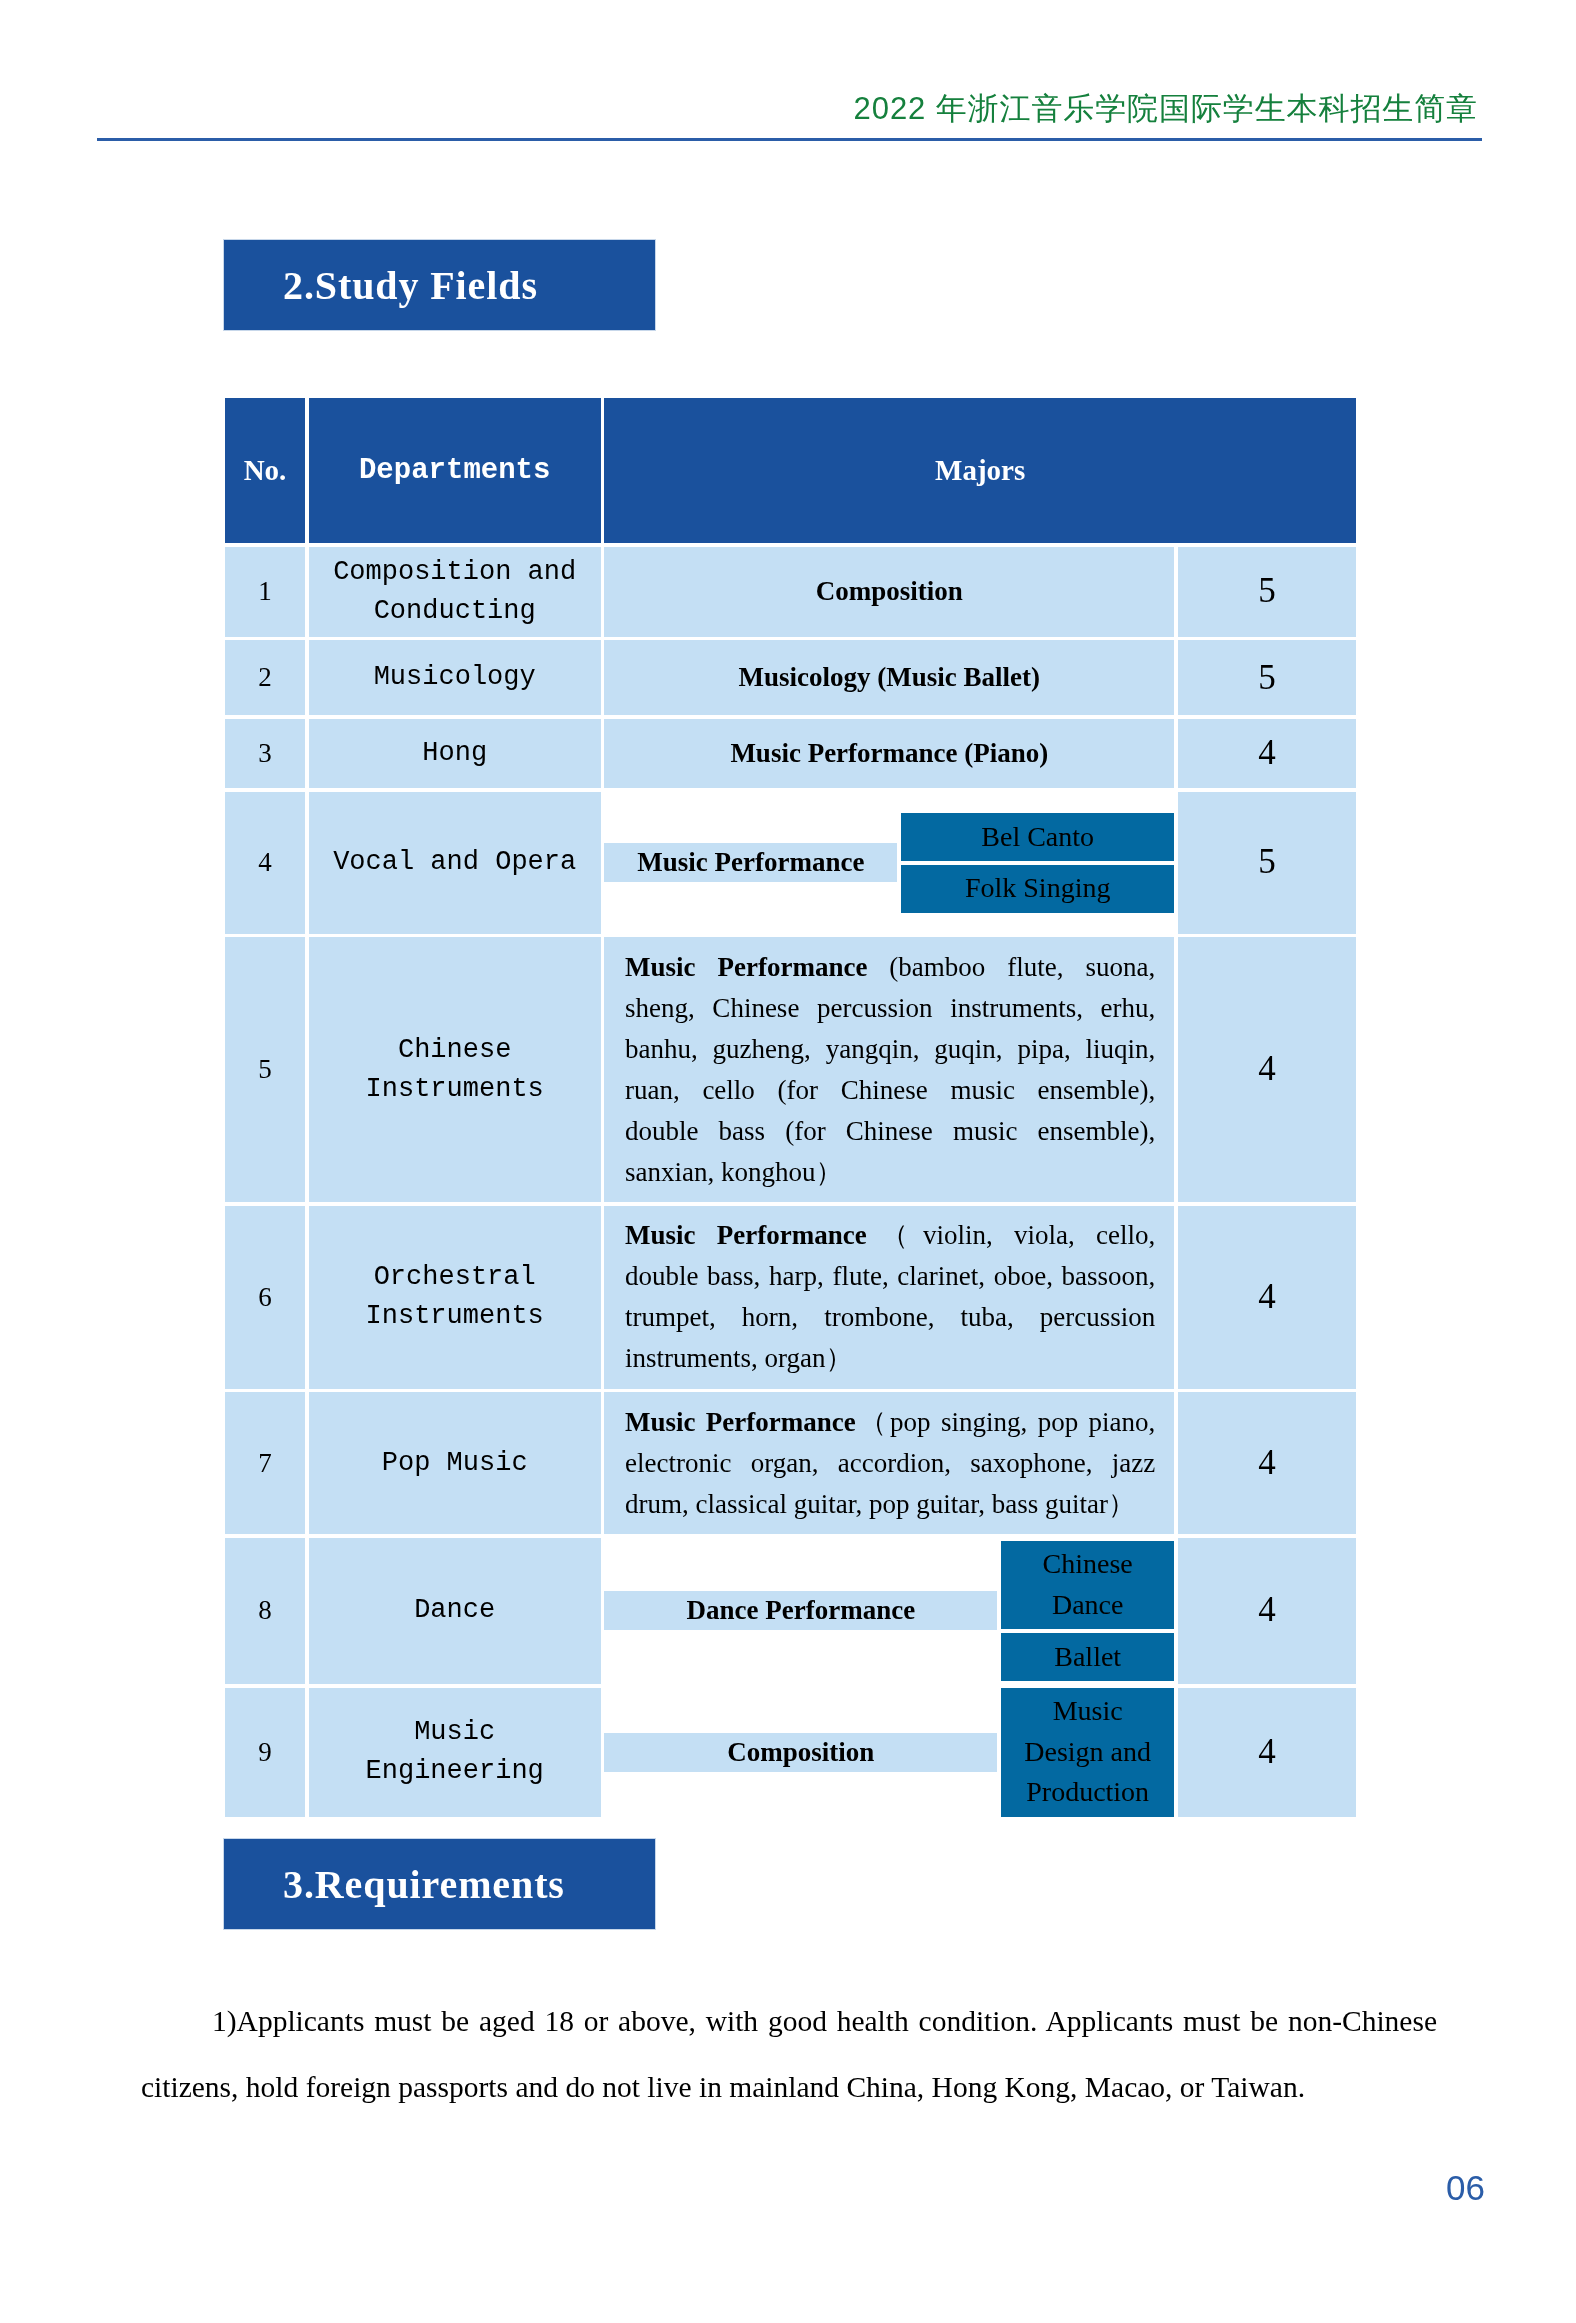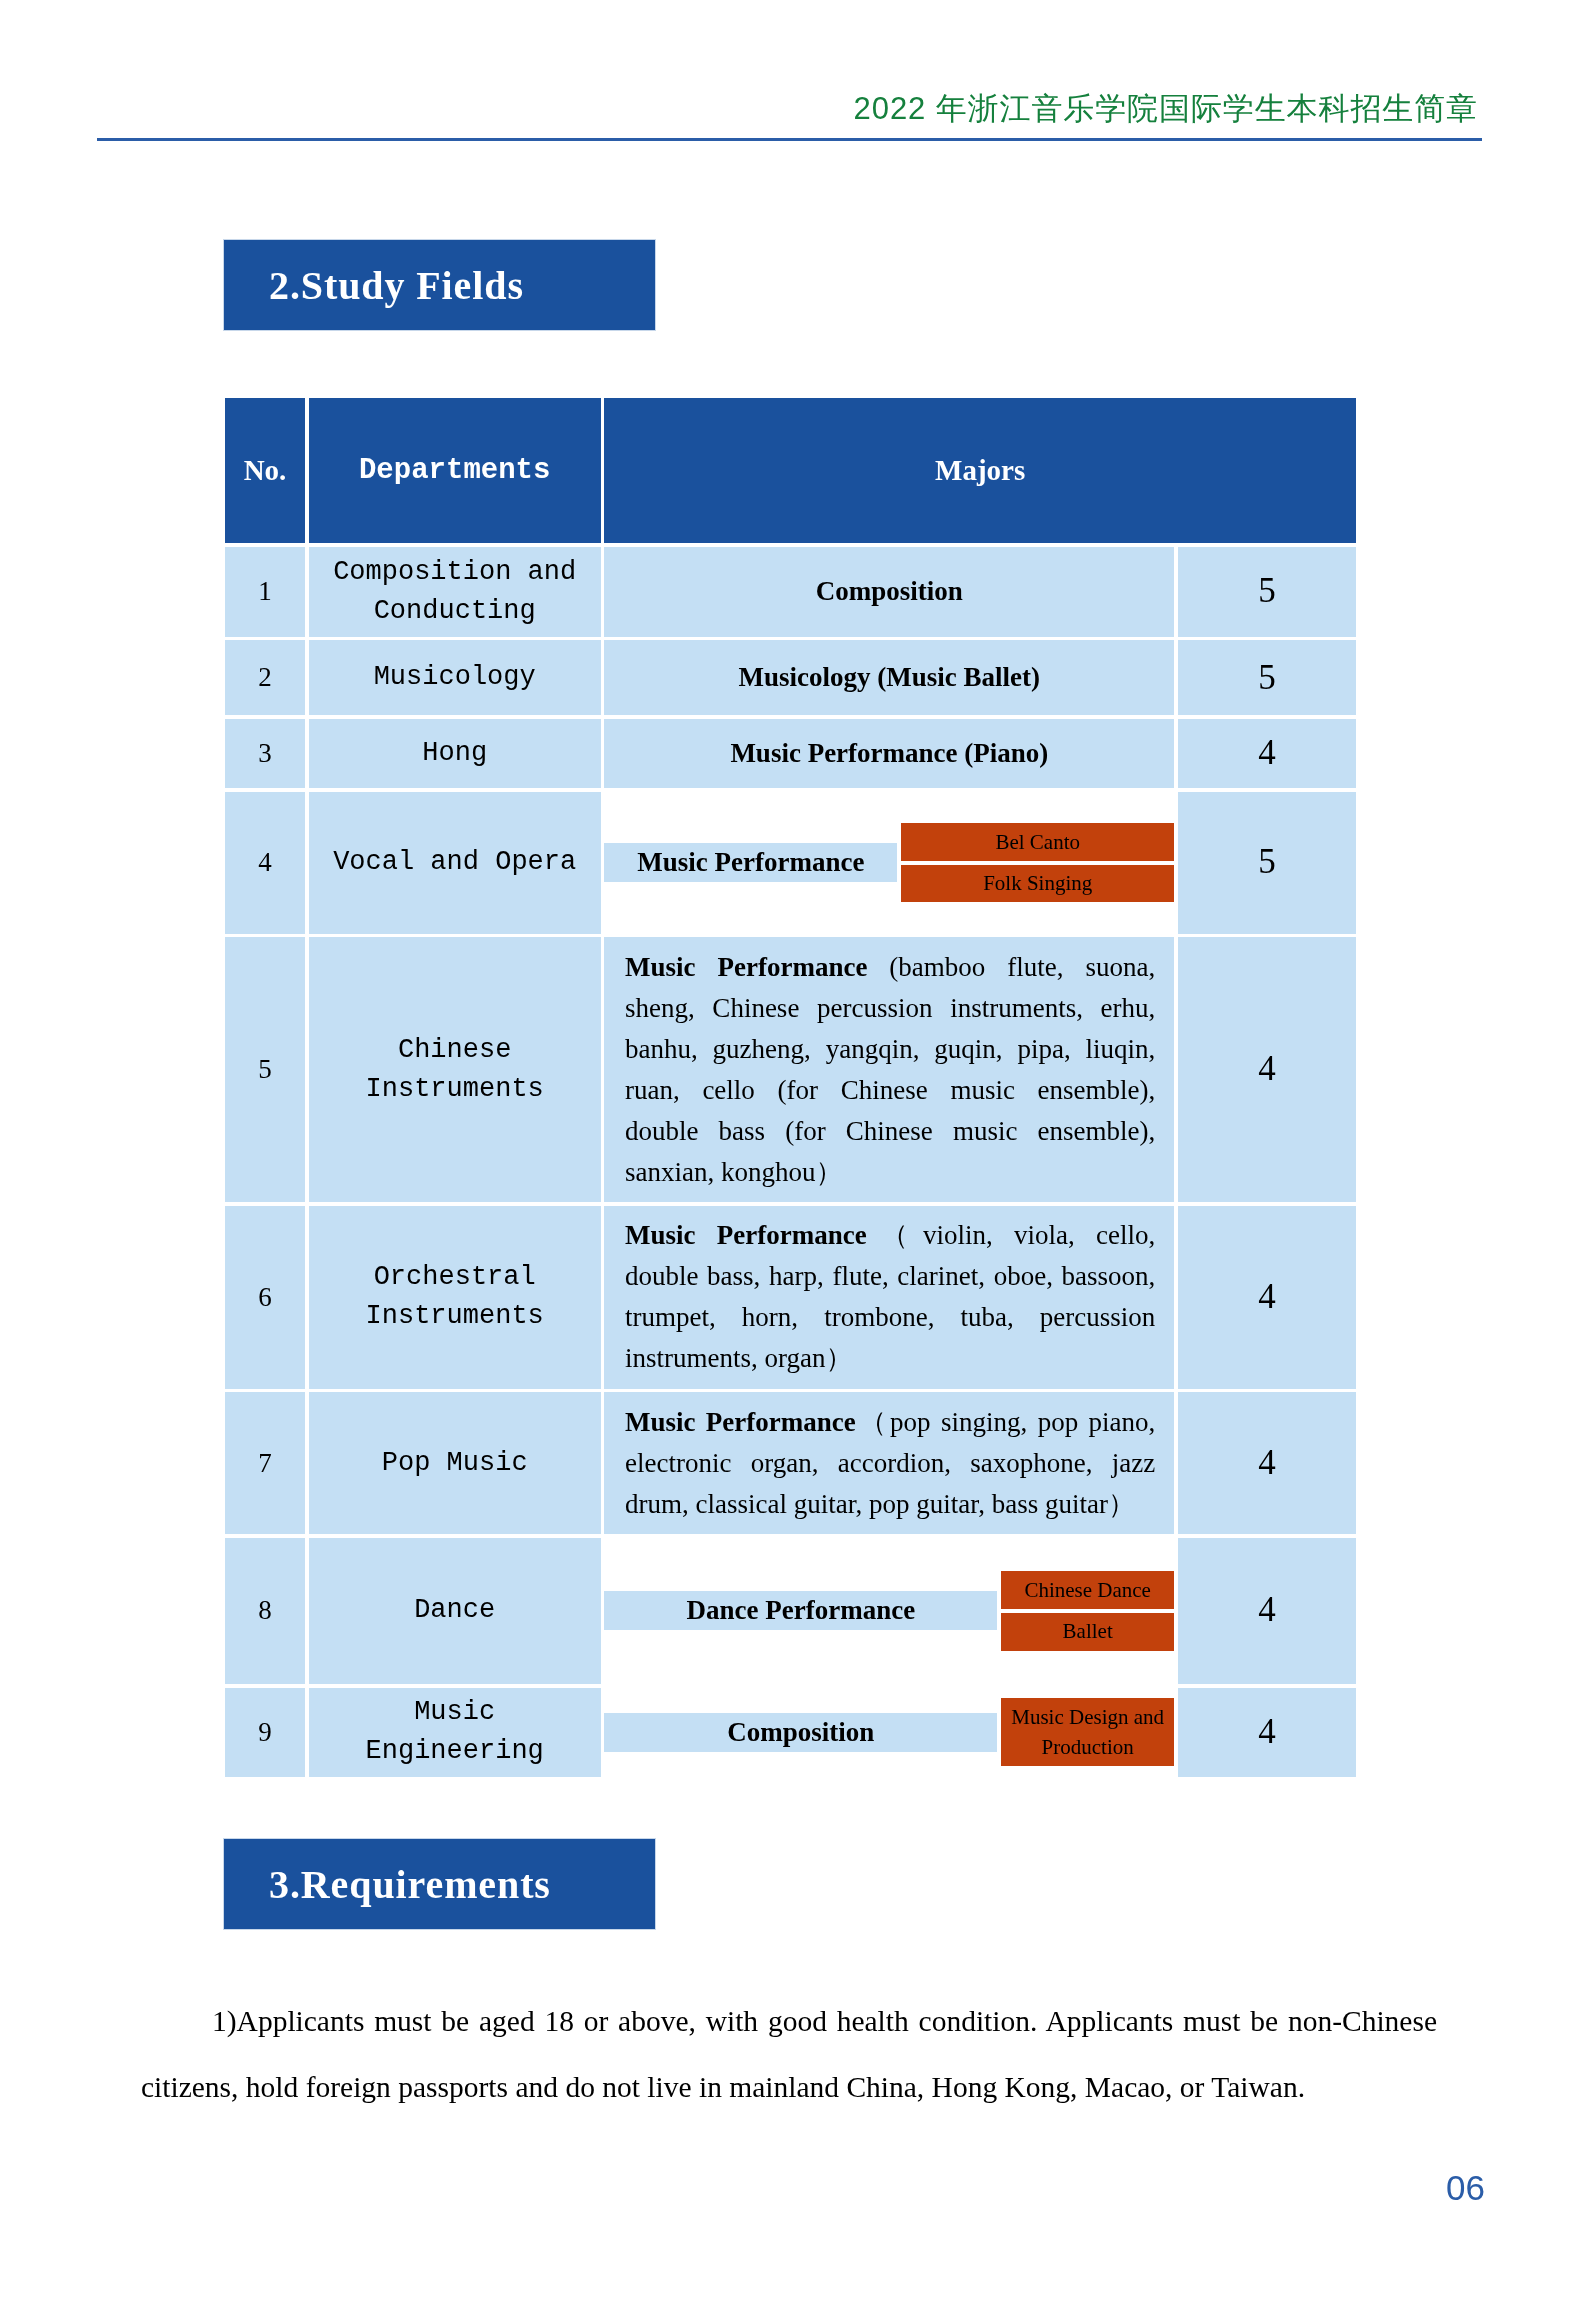--- a/index.html
+++ b/index.html
@@ -35,21 +35,21 @@
     position: absolute;
     left: 223px;
     width: 433px; height: 92px;
     background: #1a519d;
     border: 1.9px solid #c7d7ea;
     color: #ffffff;
     font-size: 40px;
     font-weight: bold;
     display: flex;
     align-items: center;
-    padding-left: 45px;
+    padding-left: 59px;
     letter-spacing: 0.9px;
   }
   .sh-study { top: 239px; }
   .sh-req   { top: 1838px; }
 
   
   .study-table {
     position: absolute;
     left: 225px; top: 398px;
     width: 1131px;
@@ -101,25 +101,25 @@
     display: flex; align-items: center; justify-content: center;
     text-align: center;
     font-weight: bold;
     font-size: 27px;
     flex: none;
   }
   .w313 { width: 293px; }
   .w419 { width: 393px; }
   .split .sub-right { flex: 1; display: flex; flex-direction: column; gap: 3.7px; }
   .split .sub {
-    background: #c2410c;
+    background: #0369a1;
     flex: 1;
     display: flex; align-items: center; justify-content: center;
     text-align: center;
-    font-size: 21px;
+    font-size: 28px;
     padding: 3.7px 9.4px;
     line-height: 1.45;
   }
 
   .r1 { min-height: 90px; }
   .r2 { min-height: 75px; }
   .r3 { min-height: 69px; }
   .r4 { min-height: 142px; }
   .r8 { min-height: 146px; }
   .r9 { min-height: 88px; }

